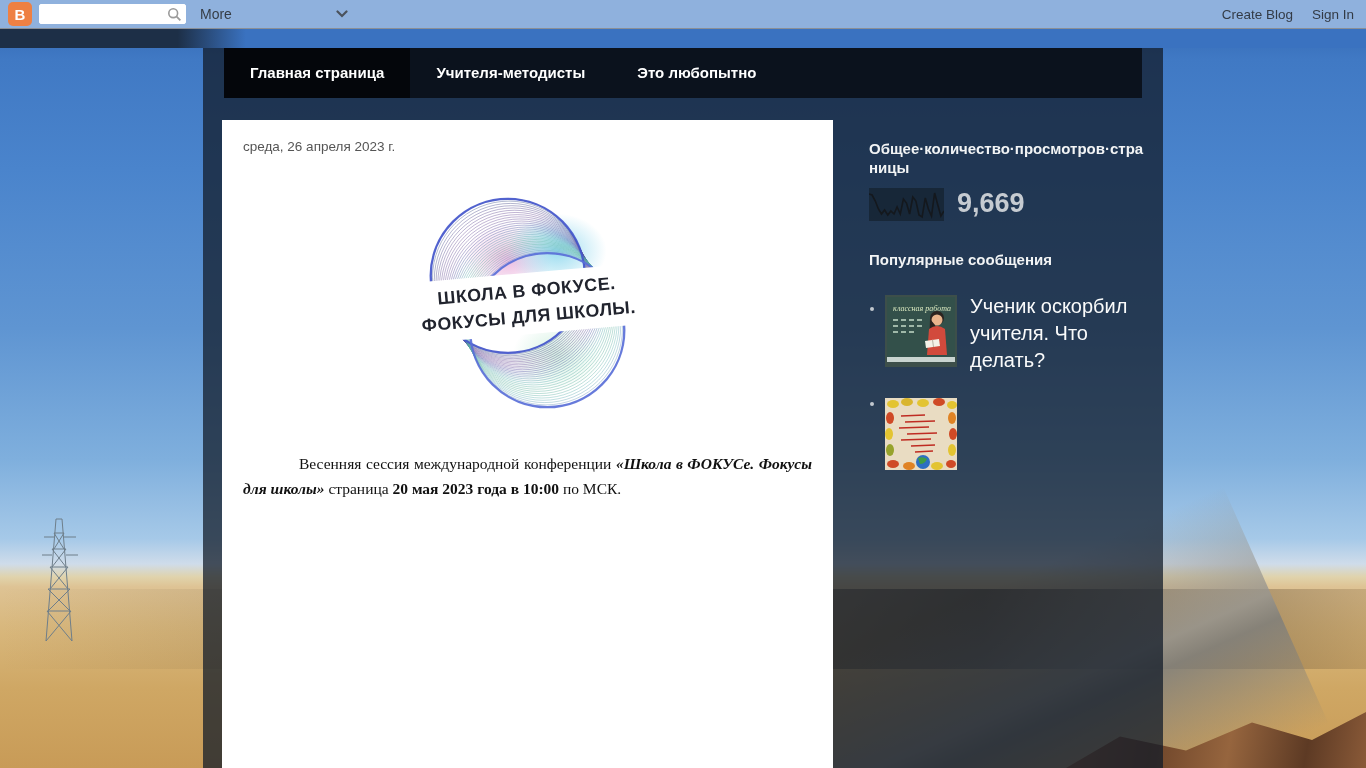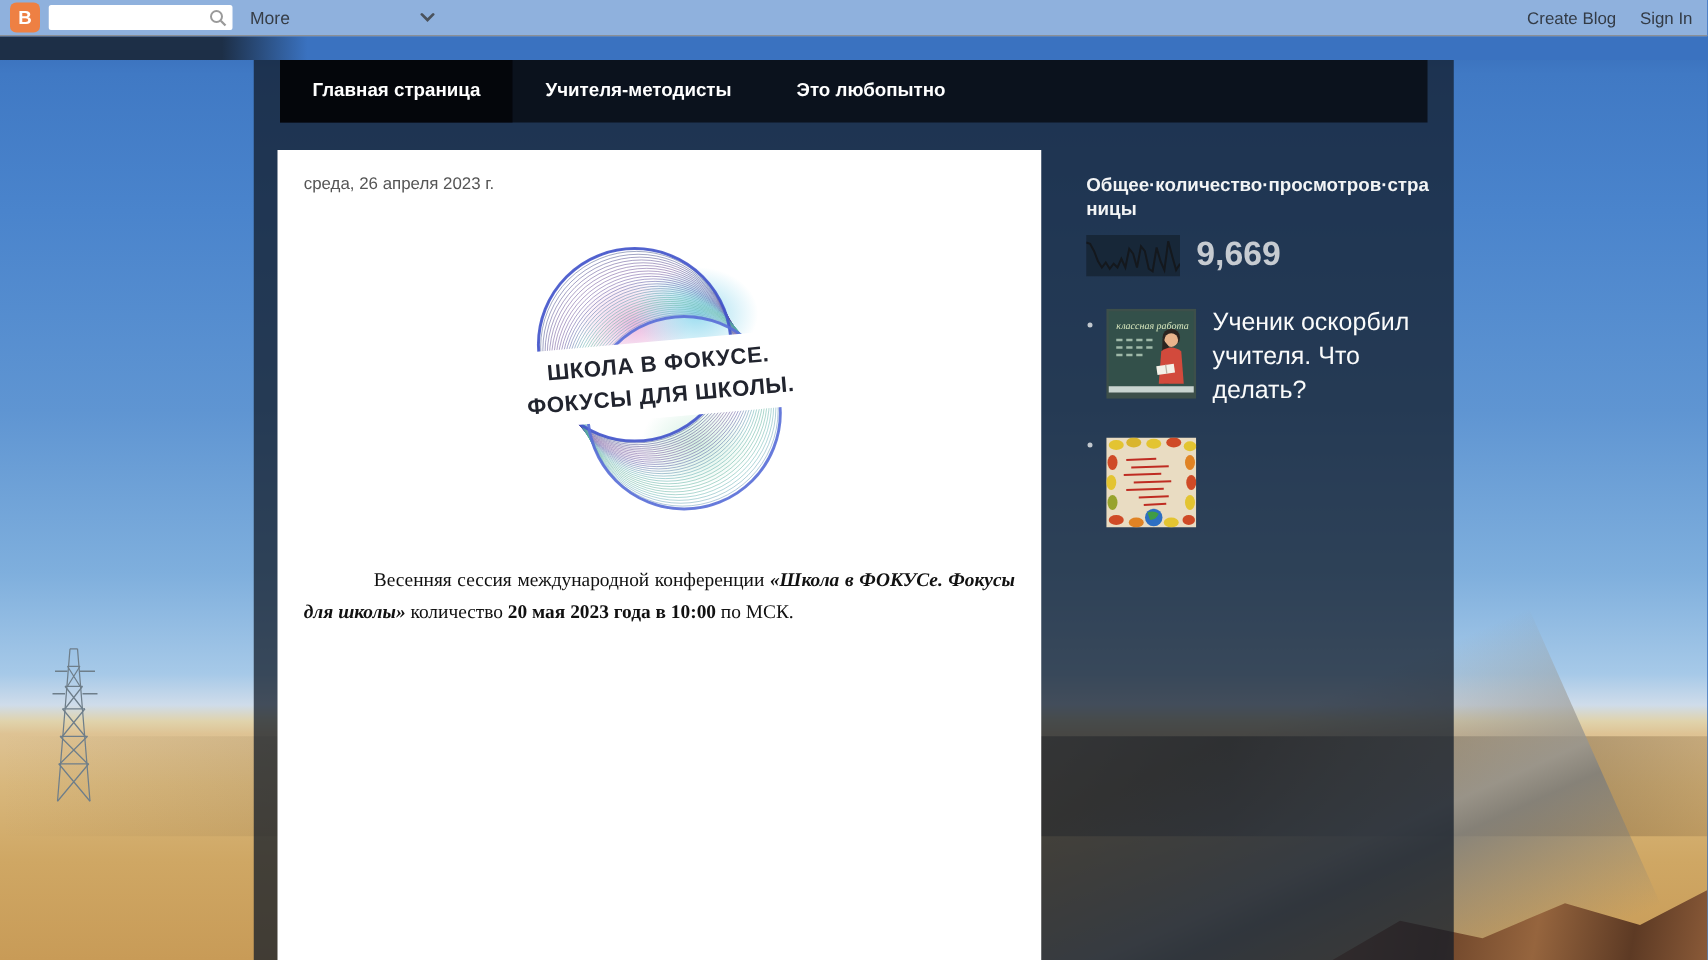--- a/index.html
+++ b/index.html
@@ -187,35 +187,36 @@
             </g>
           <g transform="rotate(-5 120 122)">
             <rect x="-25" y="92" width="290" height="62" fill="#ffffff"></rect>
             <text x="120" y="116" text-anchor="middle" font-family="Liberation Sans,sans-serif" font-weight="bold" font-size="18" letter-spacing="0.5" fill="#21242e">ШКОЛА В ФОКУСЕ.</text>
             <text x="120" y="142" text-anchor="middle" font-family="Liberation Sans,sans-serif" font-weight="bold" font-size="18" letter-spacing="0.5" fill="#21242e">ФОКУСЫ ДЛЯ ШКОЛЫ.</text>
           </g>
         </svg>
       </div>
 
       <p class="post-body">
-        <span>Весенняя сессия международной конференции </span><b><i>«Школа в ФОКУСе. Фокусы для школы»</i></b><span> количество </span><b>20 мая 2023 года в 10:00</b><span> по МСК.</span>
+        <span>Весенняя сессия международной конференции </span><b><i>«Школа в ФОКУСе. Фокусы для школы»</i></b><span> страница </span><b>20 мая 2023 года в 10:00</b><span> по МСК.</span>
       </p>
     </div>
 
     <div class="sidebar">
       <h3 class="gadget-title">Общее·количество·просмотров·страницы</h3>
       <div class="views-row">
         <div class="sparkline-box">
           <svg id="sparkline" width="75" height="33" viewBox="0 0 75 33">
               <polyline points="0.0,6 3.1,7 6.3,13 9.4,21 12.5,26 15.6,22 18.8,27 21.9,23 25.0,26 28.1,19 31.3,26 34.4,11 37.5,15 40.6,26 43.8,9 46.9,13 50.0,27 53.1,29 56.3,10 59.4,21 62.5,28 65.6,5 68.8,17 71.9,28 75.0,23" fill="none" stroke="#14181d" stroke-width="1.6"></polyline>
             </svg>
         </div>
         <div class="views-count">9,669</div>
       </div>
 
+      <h3 class="gadget-title popular-heading">Популярные сообщения</h3>
       <ul class="popular-list">
 
         <li class="clearfix">
           <svg class="pp-thumb" viewBox="0 0 72 72">
             <rect width="72" height="72" fill="#3d4f4a"></rect>
             <rect x="2" y="2" width="68" height="60" fill="#33504a"></rect>
             <text x="8" y="16" font-size="8" font-style="italic" fill="#d7e6bd" font-family="Liberation Serif,serif">классная работа</text>
             <g fill="#9fb8a8">
               <rect x="8" y="24" width="5" height="2"></rect>
                 <rect x="16" y="24" width="5" height="2"></rect>

